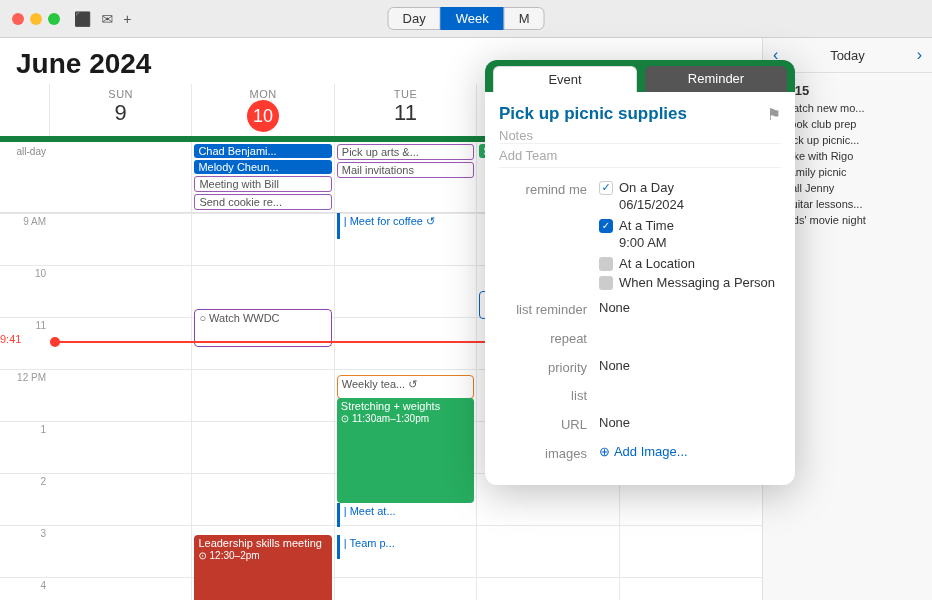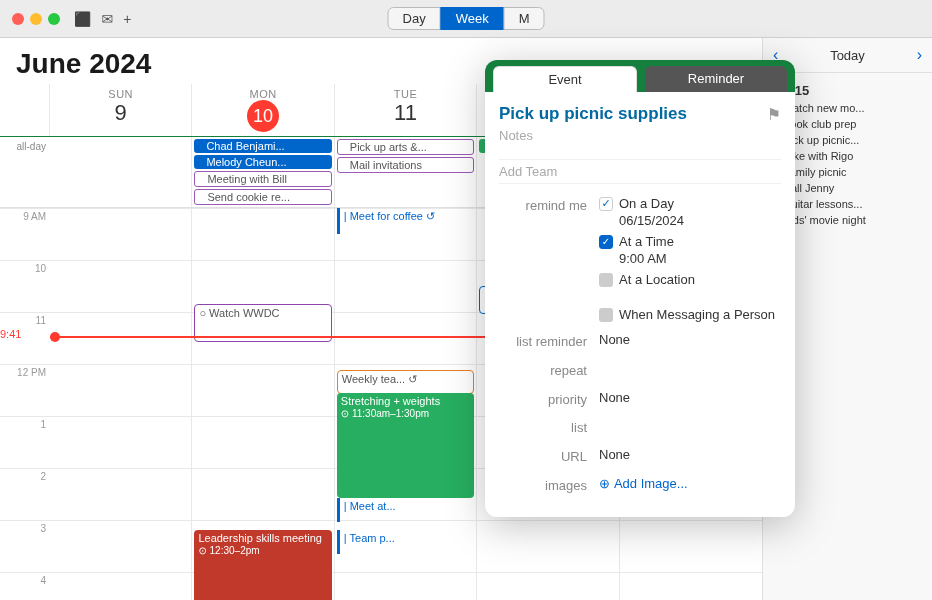--- a/index.html
+++ b/index.html
@@ -67,21 +67,21 @@
       padding: 10px 16px 4px;
       font-size: 28px;
       font-weight: 300;
       color: #1a1a1a;
     }
     .month-header span { font-weight: 700; }
 
     .day-header-row {
       display: grid;
       grid-template-columns: 50px repeat(5, 1fr);
-      border-bottom: 1px solid #15803d;
+      border-bottom: 6px solid #15803d;
       background: white;
     }
     .day-header-cell {
       text-align: center;
       padding: 4px 2px;
       font-size: 13px;
       color: #555;
       border-right: 1px solid #e8e8e8;
     }
     .day-header-cell .day-name { font-size: 11px; color: #888; text-transform: uppercase; letter-spacing: 0.5px; }
@@ -114,21 +114,21 @@
     }
     .all-day-cell {
       border-right: 1px solid #e8e8e8;
       padding: 2px 2px;
       display: flex;
       flex-direction: column;
       gap: 2px;
     }
     .event-chip {
       border-radius: 3px;
-      padding: 1px 12px;
+      padding: 1px 4px;
       font-size: 11px;
       white-space: nowrap;
       overflow: hidden;
       text-overflow: ellipsis;
       cursor: pointer;
     }
     .chip-blue { background: #0066cc; color: white; }
     .chip-outline-purple { background: white; color: #555; border: 1px solid #9b59b6; }
     .chip-green { background: #27ae60; color: white; }
     .chip-outline-blue { background: white; color: #0066cc; border: 1px solid #0066cc; }
@@ -248,21 +248,21 @@
     .popup-flag-btn {
       color: #999;
       font-size: 16px;
       background: none;
       border: none;
       cursor: pointer;
     }
     .popup-notes {
       font-size: 13px;
       color: #aaa;
-      margin-bottom: 16px;
+      margin-bottom: 0;
     }
     .popup-tags {
       font-size: 13px;
       color: #aaa;
       margin-bottom: 12px;
       padding: 4px 0;
       border-top: 1px solid #f0f0f0;
       border-bottom: 1px solid #f0f0f0;
     }
     .popup-row {
@@ -683,21 +683,21 @@
             <span>At a Time</span>
           </div>
 
           <div class="popup-indent">9:00 AM</div>
 
           <div class="popup-check-row">
             <div class="popup-checkbox-gray"></div>
             <span>At a Location</span>
           </div>
 
-          <div class="popup-check-row" style="margin-top:20px;">
+          <div class="popup-check-row" style="margin-top:4px;">
             <div class="popup-checkbox-gray"></div>
             <span>When Messaging a Person</span>
           </div>
         </div>
       </div>
 
       <div class="popup-row">
         <div class="popup-row-label">list reminder</div>
         <div class="popup-row-value">None</div>
       </div>

